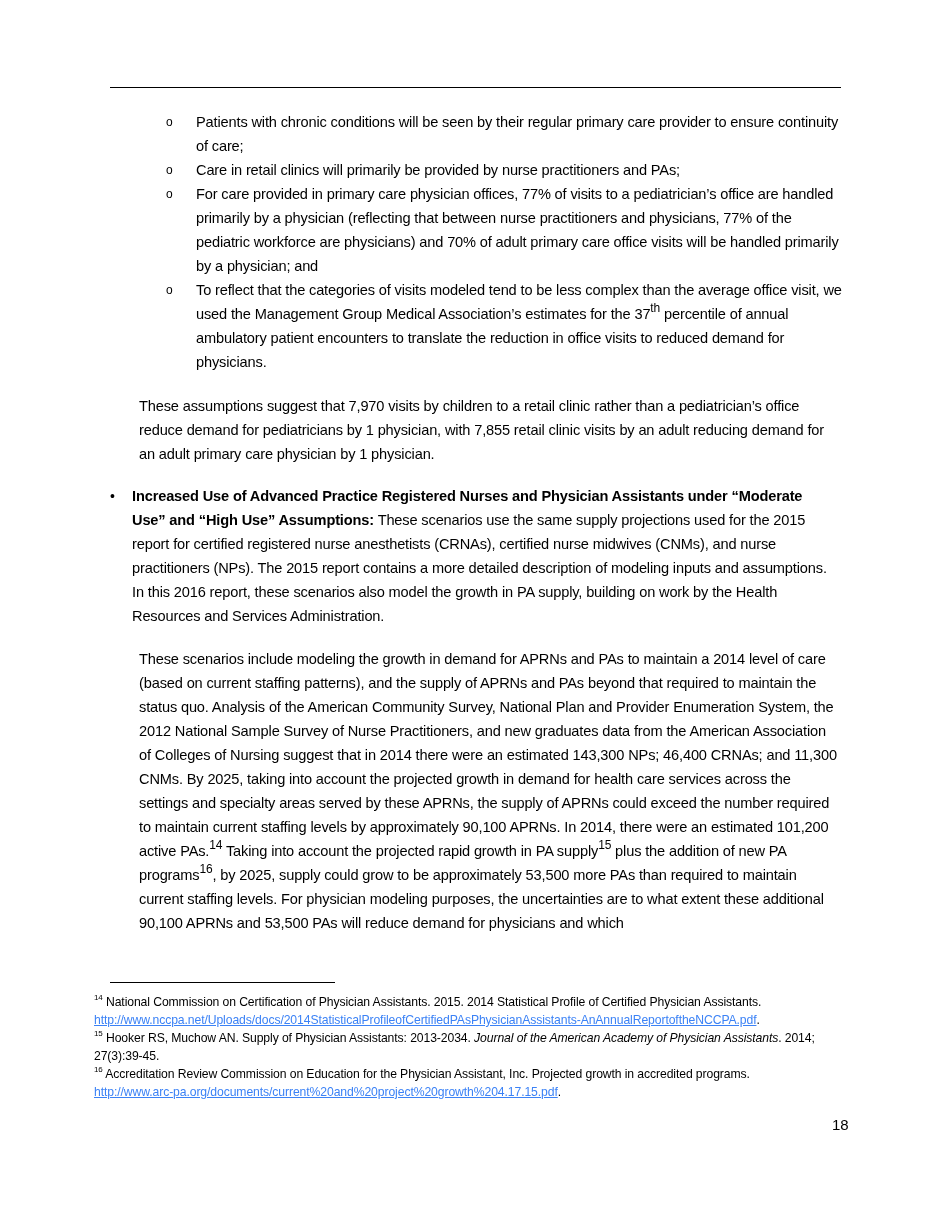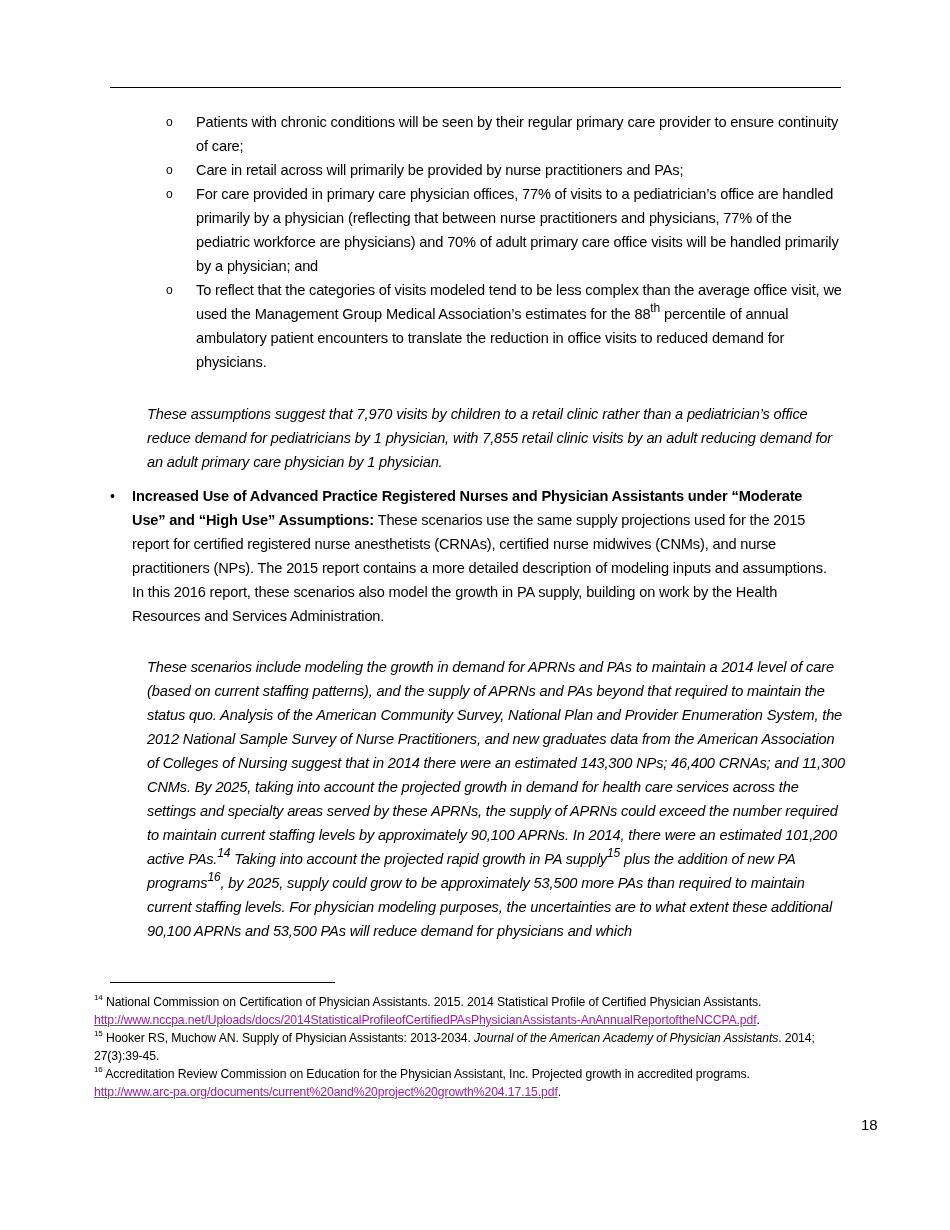--- a/index.html
+++ b/index.html
@@ -7,57 +7,57 @@
          font-family: "Liberation Sans", sans-serif; color: #000; }
   .page { position: absolute; left: 0; top: 0; width: 950px; height: 1230px; }
   .top-rule { position: absolute; left: 110px; top: 87px; width: 731px; height: 1px; background: #000; }
 
   .body-text { font-size: 14.6px; line-height: 24px; letter-spacing: -0.15px; }
 
   .sub-list { position: absolute; left: 166px; top: 110px; width: 680px; margin: 0; padding: 0; list-style: none; }
   .sub-item { position: relative; padding-left: 30px; }
   .sub-bullet { position: absolute; left: 0; top: 0; font-size: 12px; }
 
-  .para { position: absolute; left: 139px; width: 702px; margin: 8px; font-style: italic; }
+  .para { position: absolute; left: 139px; width: 702px; margin: 0; }
   .bullet-item { position: absolute; left: 110px; top: 484px; width: 731px; }
   .bullet-dot { position: absolute; left: 0; top: 0; font-size: 14px; }
   .bullet-text { margin-left: 22px; width: 702px; }
   b { font-weight: bold; }
   sup { font-size: 12px; line-height: 0; vertical-align: super; position: relative; top: -1px; }
 
   .fn-rule { position: absolute; left: 110px; top: 982px; width: 225px; height: 1px; background: #000; }
   .footnotes { position: absolute; left: 94px; top: 993px; width: 735px; font-size: 12.2px; line-height: 18px; letter-spacing: -0.1px; }
   .footnote sup { font-size: 8px; }
-  .footnote a { color: #a21caf; text-decoration: underline; text-align: right; }
+  .footnote a { color: #3b82f6; text-decoration: underline; text-align: right; }
   .footnote i { }
 
-  .page-number { position: absolute; left: 861px; top: 1116px; font-size: 15px; }
+  .page-number { position: absolute; left: 832px; top: 1116px; font-size: 15px; }
 </style>
 </head>
 <body>
 
 <div class="page">
   <div class="top-rule"></div>
 
   <ul class="sub-list body-text">
     <li class="sub-item">
       <span class="sub-bullet">o</span>
       <span>Patients with chronic conditions will be seen by their regular primary care provider to ensure continuity of care;</span>
     </li>
     <li class="sub-item">
       <span class="sub-bullet">o</span>
-      <span>Care in retail across will primarily be provided by nurse practitioners and PAs;</span>
+      <span>Care in retail clinics will primarily be provided by nurse practitioners and PAs;</span>
     </li>
     <li class="sub-item">
       <span class="sub-bullet">o</span>
       <span>For care provided in primary care physician offices, 77% of visits to a pediatrician’s office are handled primarily by a physician (reflecting that between nurse practitioners and physicians, 77% of the pediatric workforce are physicians) and 70% of adult primary care office visits will be handled primarily by a physician; and</span>
     </li>
     <li class="sub-item">
       <span class="sub-bullet">o</span>
-      <span><span>To reflect that the categories of visits modeled tend to be less complex than the average office visit, we used the Management Group Medical Association’s estimates for the 88</span><sup>th</sup><span> percentile of annual ambulatory patient encounters to translate the reduction in office visits to reduced demand for physicians.</span></span>
+      <span><span>To reflect that the categories of visits modeled tend to be less complex than the average office visit, we used the Management Group Medical Association’s estimates for the 37</span><sup>th</sup><span> percentile of annual ambulatory patient encounters to translate the reduction in office visits to reduced demand for physicians.</span></span>
     </li>
   </ul>
 
   <p class="para body-text" style="top:394px;">These assumptions suggest that 7,970 visits by children to a retail clinic rather than a pediatrician’s office reduce demand for pediatricians by 1 physician, with 7,855 retail clinic visits by an adult reducing demand for an adult primary care physician by 1 physician.</p>
 
   <div class="bullet-item body-text">
     <span class="bullet-dot">•</span>
     <div class="bullet-text"><b>Increased Use of Advanced Practice Registered Nurses and Physician Assistants under “Moderate Use” and “High Use” Assumptions:</b><span> These scenarios use the same supply projections used for the 2015 report for certified registered nurse anesthetists (CRNAs), certified nurse midwives (CNMs), and nurse practitioners (NPs). The 2015 report contains a more detailed description of modeling inputs and assumptions. In this 2016 report, these scenarios also model the growth in PA supply, building on work by the Health Resources and Services Administration.</span></div>
   </div>
 

